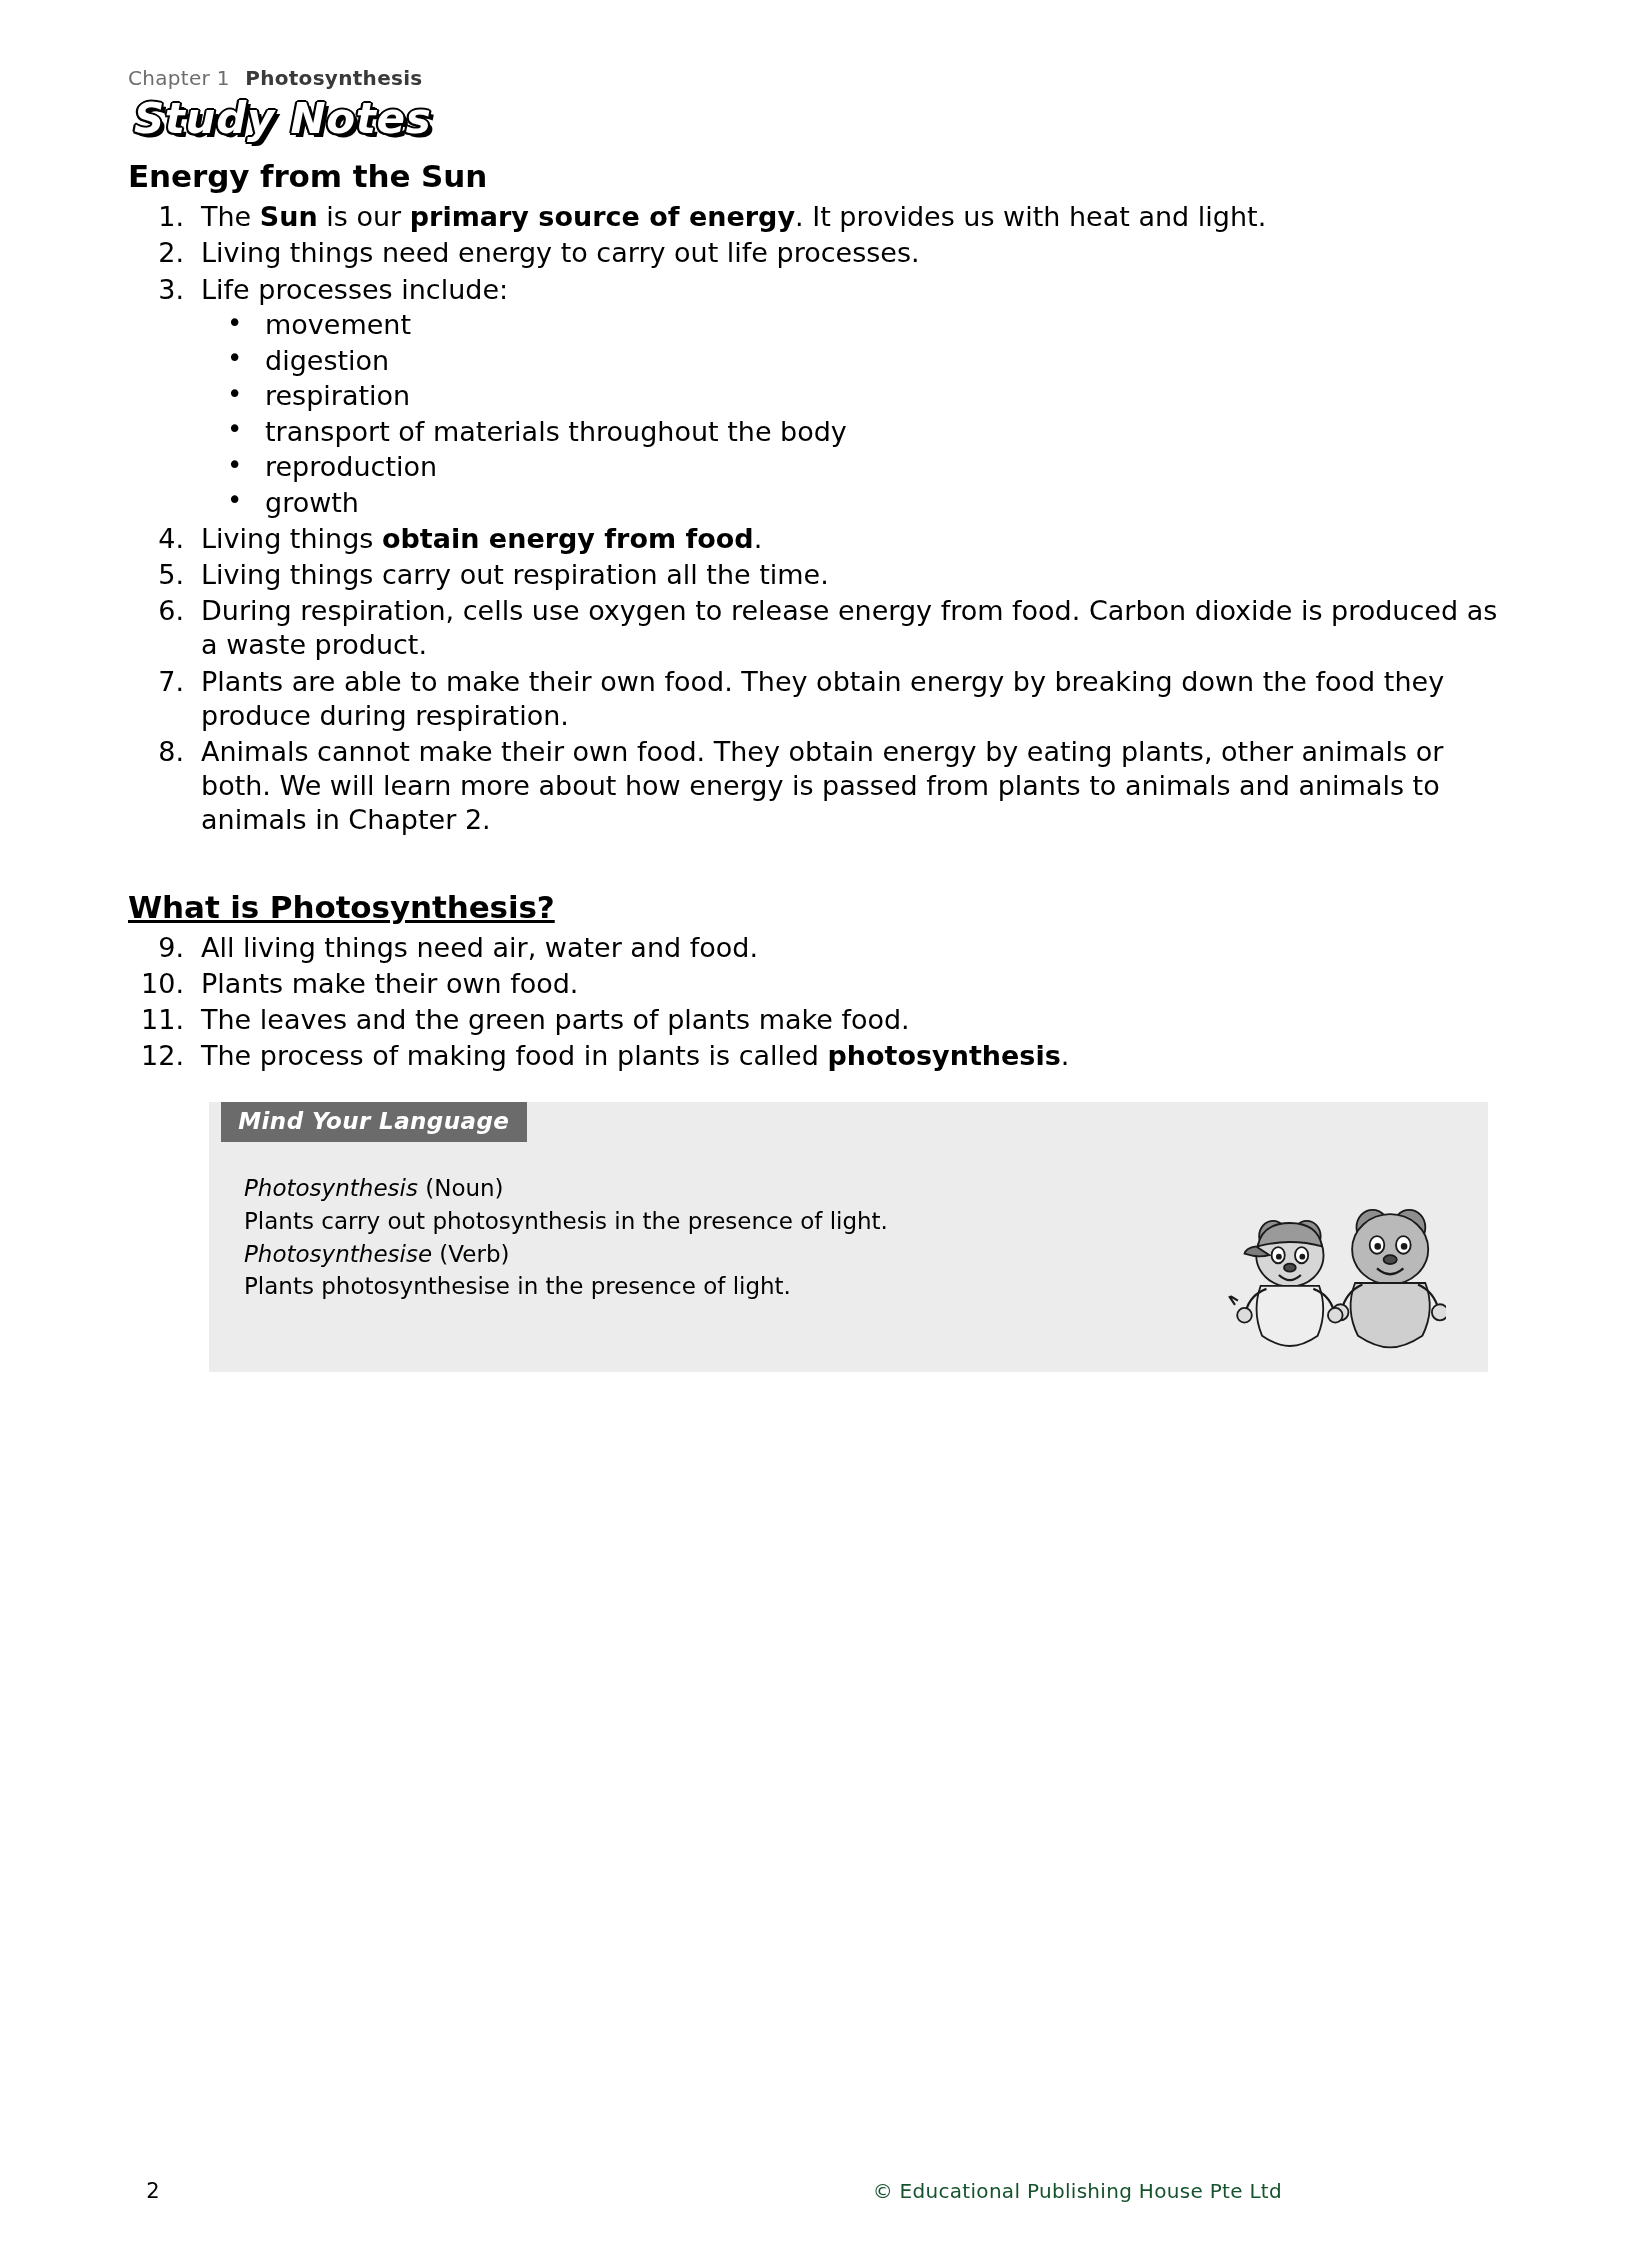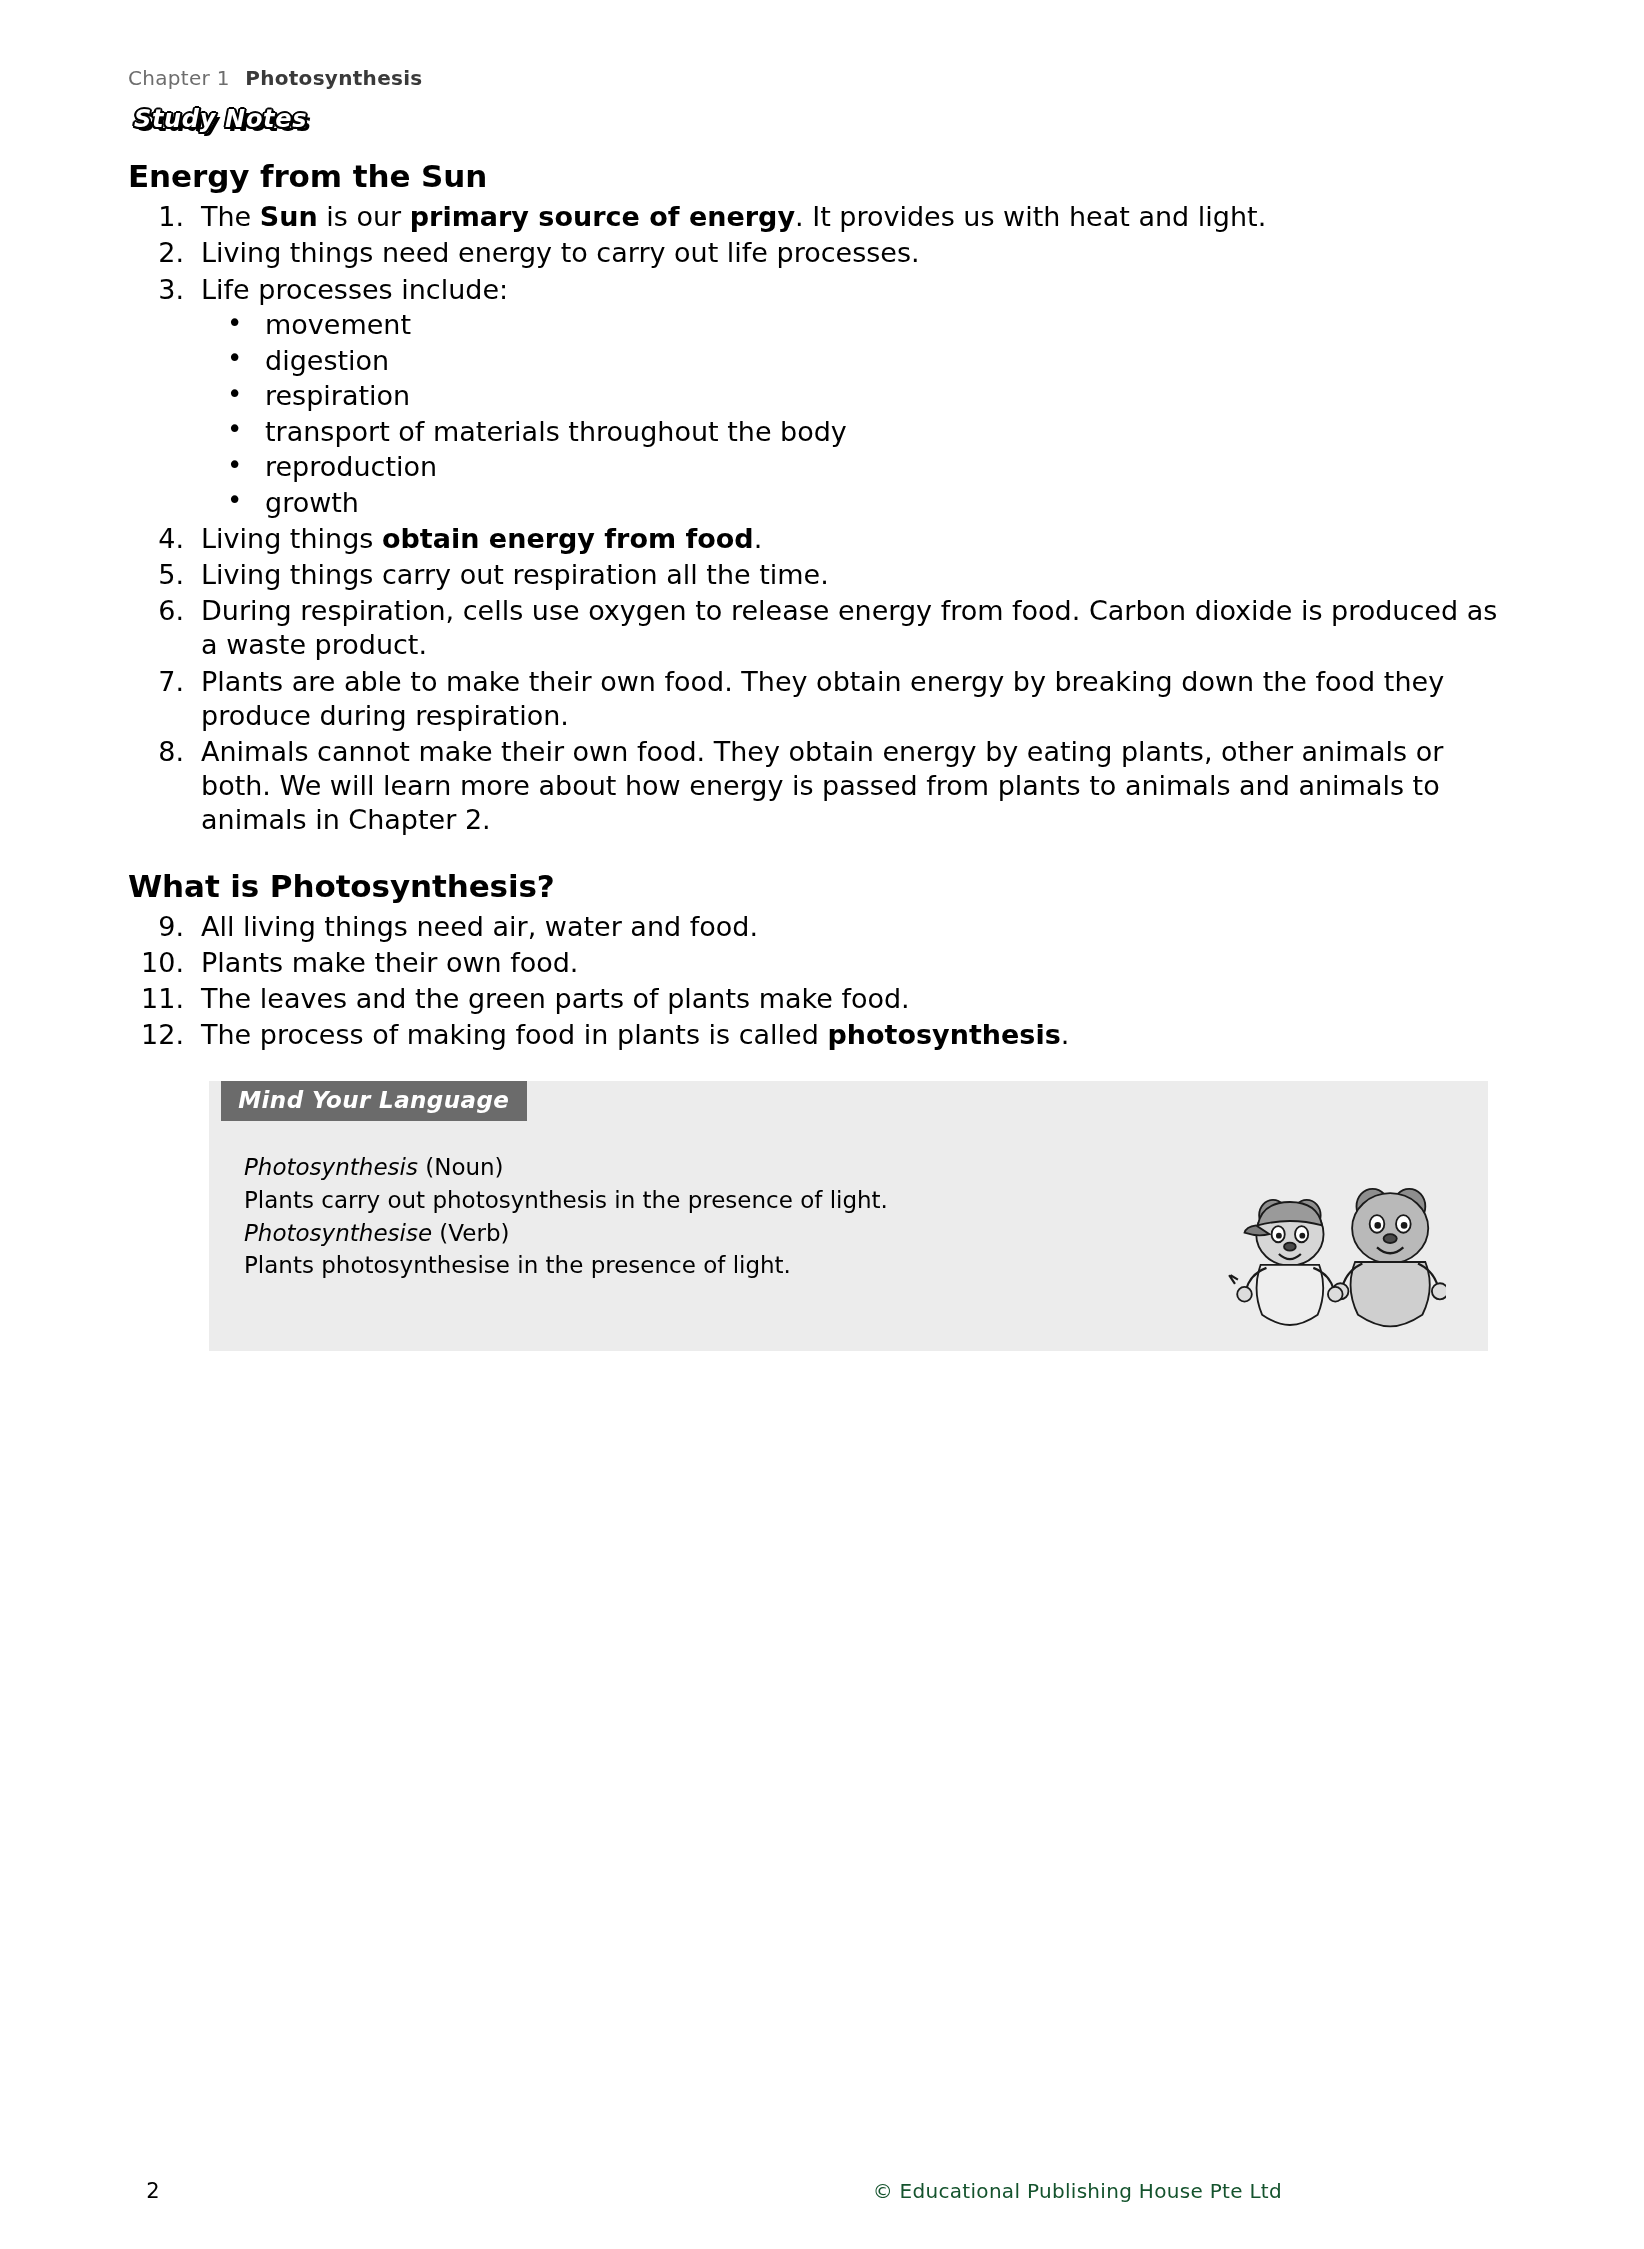--- a/index.html
+++ b/index.html
@@ -47,21 +47,21 @@
   }
 
   
   .banner {
     margin: 4.4px 0 11.7px 1.5px;
     height: 48px;
     position: relative;
   }
   .banner-text {
     font-family: "DejaVu Sans", sans-serif;
-    font-size: 24px;
+    font-size: 42px;
     font-weight: bold;
     font-style: italic;
     letter-spacing: 0.7px;
     color: #ffffff;
     -webkit-text-stroke: 2.2px #000000;
     paint-order: stroke fill;
     text-shadow:
        2.2px 0 0 #000, -2.2px 0 0 #000, 0 2.2px 0 #000, 0 -2.2px 0 #000,
        1.5px 1.5px 0 #000, -1.5px 1.5px 0 #000, 1.5px -1.5px 0 #000, -1.5px -1.5px 0 #000,
        4.4px 3.7px 0 #000;
@@ -71,21 +71,22 @@
   }
 
   
   h2.section-head {
     font-size: 31px;
     font-weight: bold;
     margin: 13px 0 5.9px 0;
     letter-spacing: -0.1px;
   }
   h2.section-head.second {
-    margin-top: 31px;
+    margin-top: 52px;
+    text-decoration: underline;
   }
 
   
   ol.numlist {
     list-style: none;
     margin: 0;
     padding: 0;
   }
   ol.numlist > li {
     position: relative;

